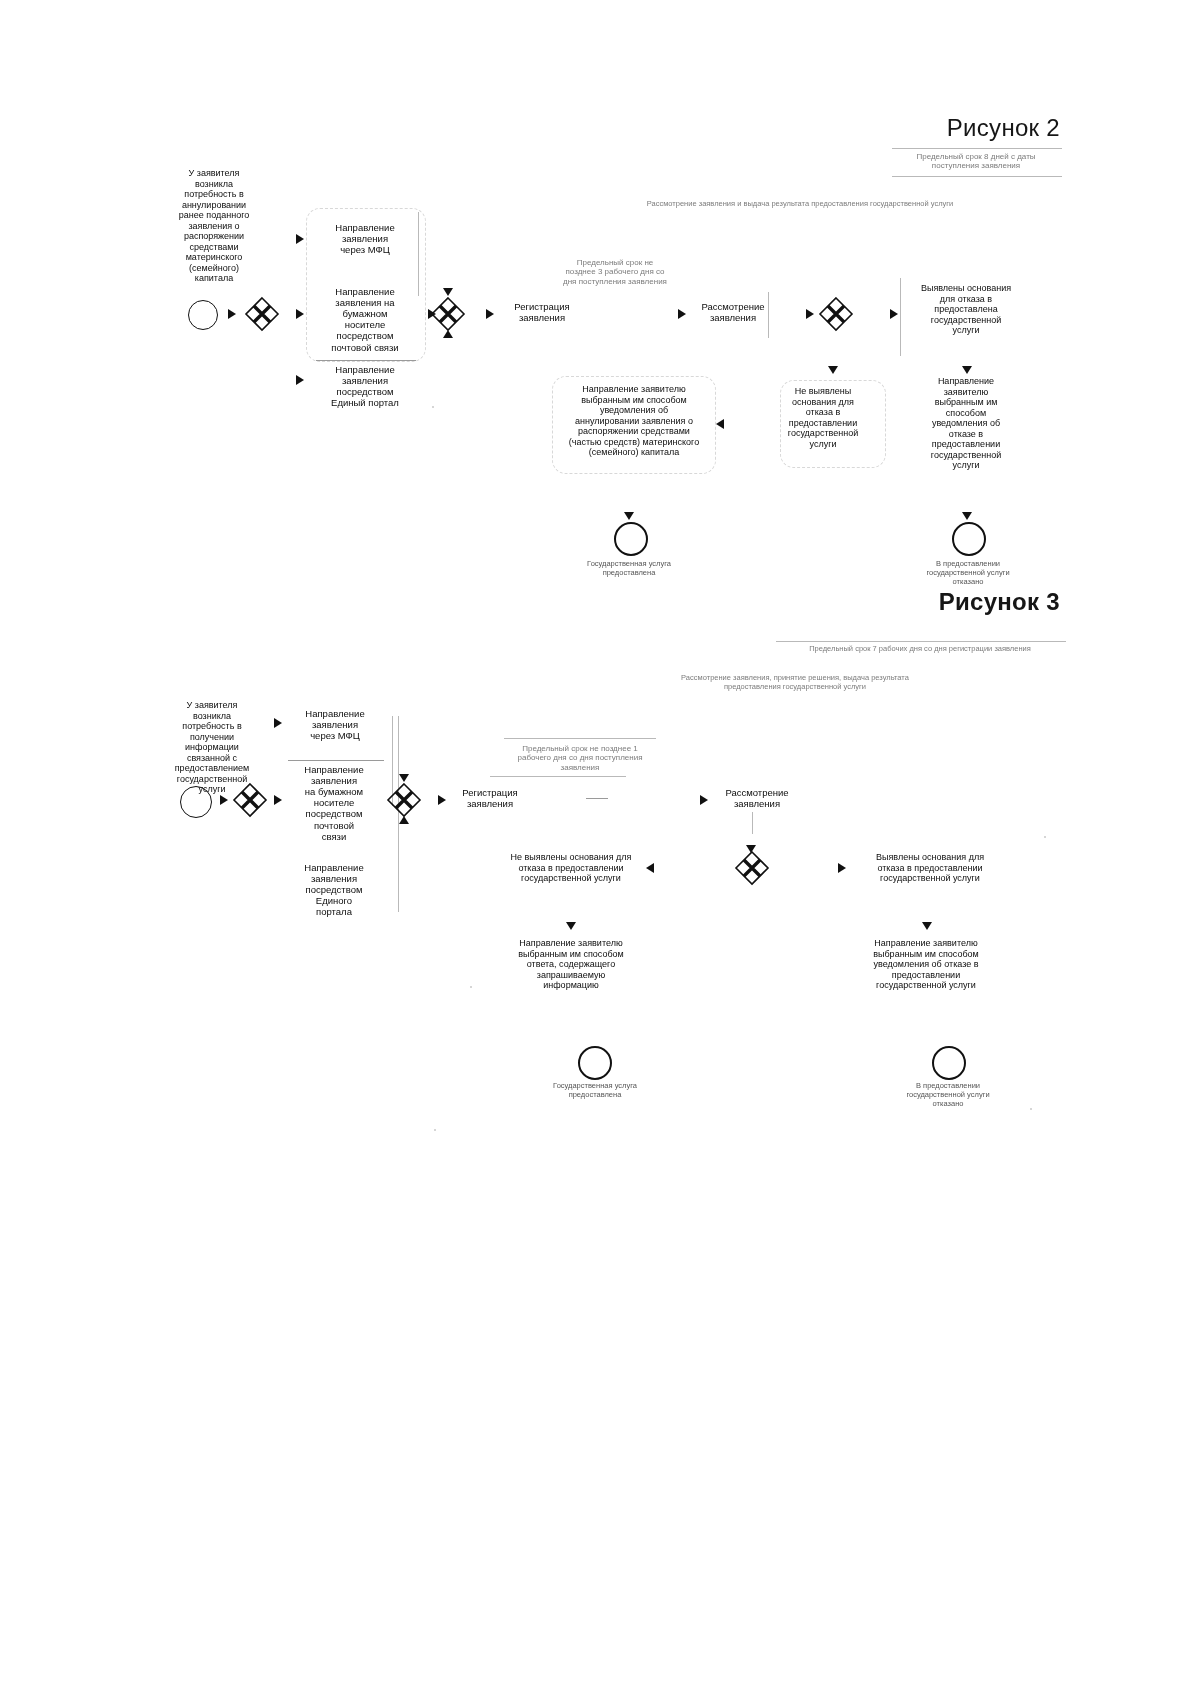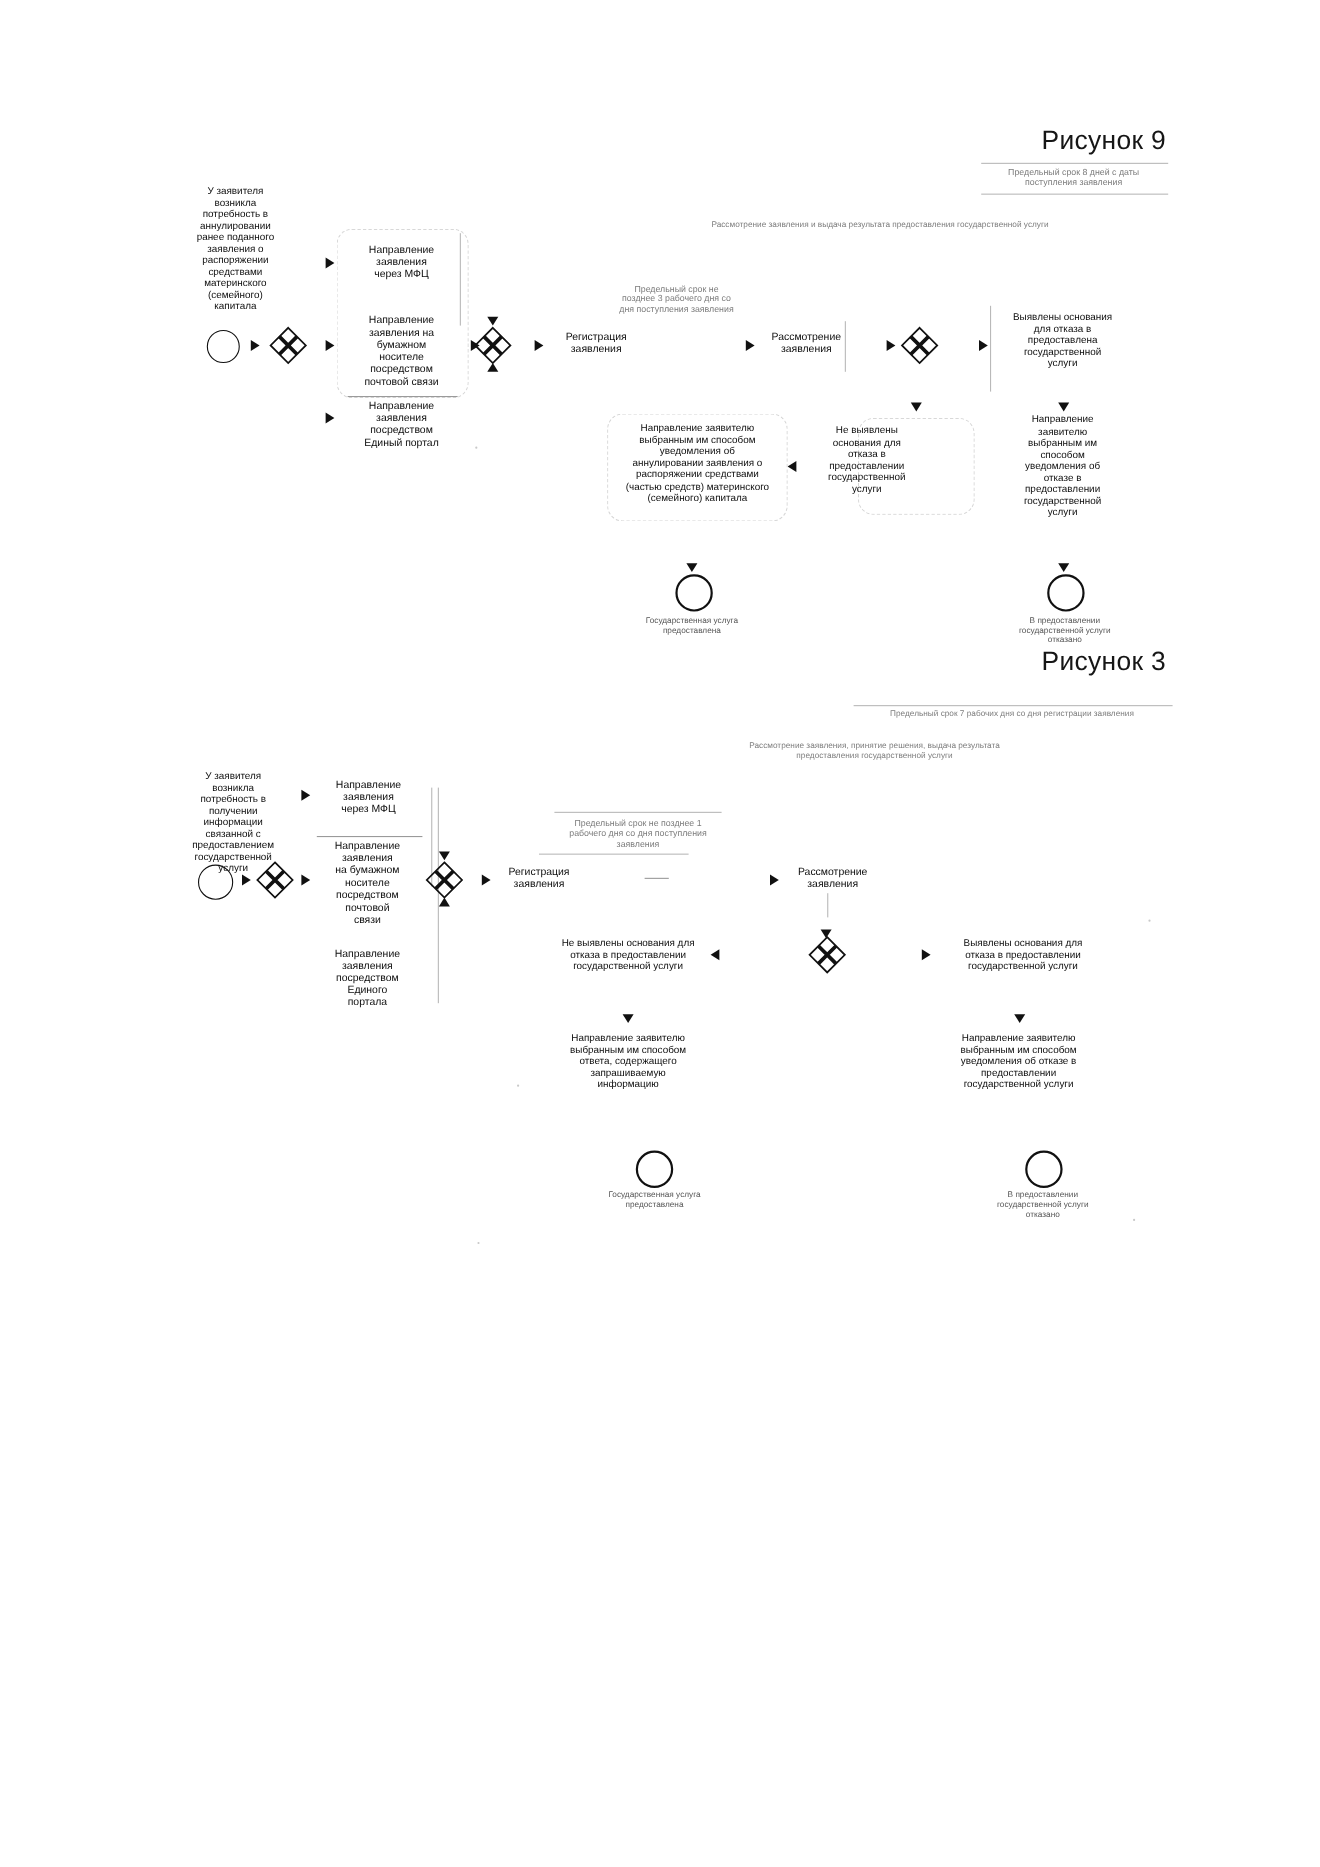--- a/index.html
+++ b/index.html
@@ -32,21 +32,21 @@
     color: #1a1a1a;
   }
   .fig-title {
     position: absolute;
     font-size: 24px;
     color: #161616;
     letter-spacing: 0.3px;
     white-space: nowrap;
   }
   #fig2-title { top: 114px; right: 140px; }
-  #fig3-title { top: 588px; right: 140px; }
+  #fig3-title { top: 588px; right: 140px; font-weight: bold; }
 
   
   .node {
     position: absolute;
     text-align: center;
     line-height: 1.17;
     color: #101010;
     white-space: pre-line;
   }
   .task {
@@ -130,21 +130,21 @@
     height: 2px;
     border-radius: 50%;
   }
 </style>
 </head>
 <body>
 
 <div class="page">
 
 
-  <div class="fig-title" id="fig2-title">Рисунок 9</div>
+  <div class="fig-title" id="fig2-title">Рисунок 2</div>
 
   <div class="node lbl faint" style="top:152px; left:886px; width:180px;">Предельный срок 8 дней с даты
 поступления заявления</div>
   <div class="line h thin" style="top:148px; left:892px; width:170px;"></div>
   <div class="line h thin" style="top:176px; left:892px; width:170px;"></div>
 
   <div class="node lbl faint" style="top:200px; left:600px; width:400px; font-size:7.5px;">Рассмотрение  заявления  и  выдача результата предоставления государственной услуги</div>
 
   <div class="node lbl faint" style="top:258px; left:550px; width:130px;">Предельный срок не
 позднее 3 рабочего дня со
@@ -237,21 +237,21 @@
 выбранным им
 способом
 уведомления об
 отказе в
 предоставлении
 государственной
 услуги</div>
 
   <div class="arrow down" style="top:366px; left:828px;"></div>
   <div class="ghost" style="top:380px; left:780px; width:104px; height:86px;"></div>
-  <div class="node task sm" style="top:386px; left:740px; width:96px;">Не выявлены
+  <div class="node task sm" style="top:386px; left:775px; width:96px;">Не выявлены
 основания для
 отказа в
 предоставлении
 государственной
 услуги</div>
 
   <div class="arrow left" style="top:419px; left:716px;"></div>
   <div class="ghost" style="top:376px; left:552px; width:162px; height:96px;"></div>
   <div class="node task sm" style="top:384px; left:556px; width:156px;">Направление заявителю
 выбранным им способом

